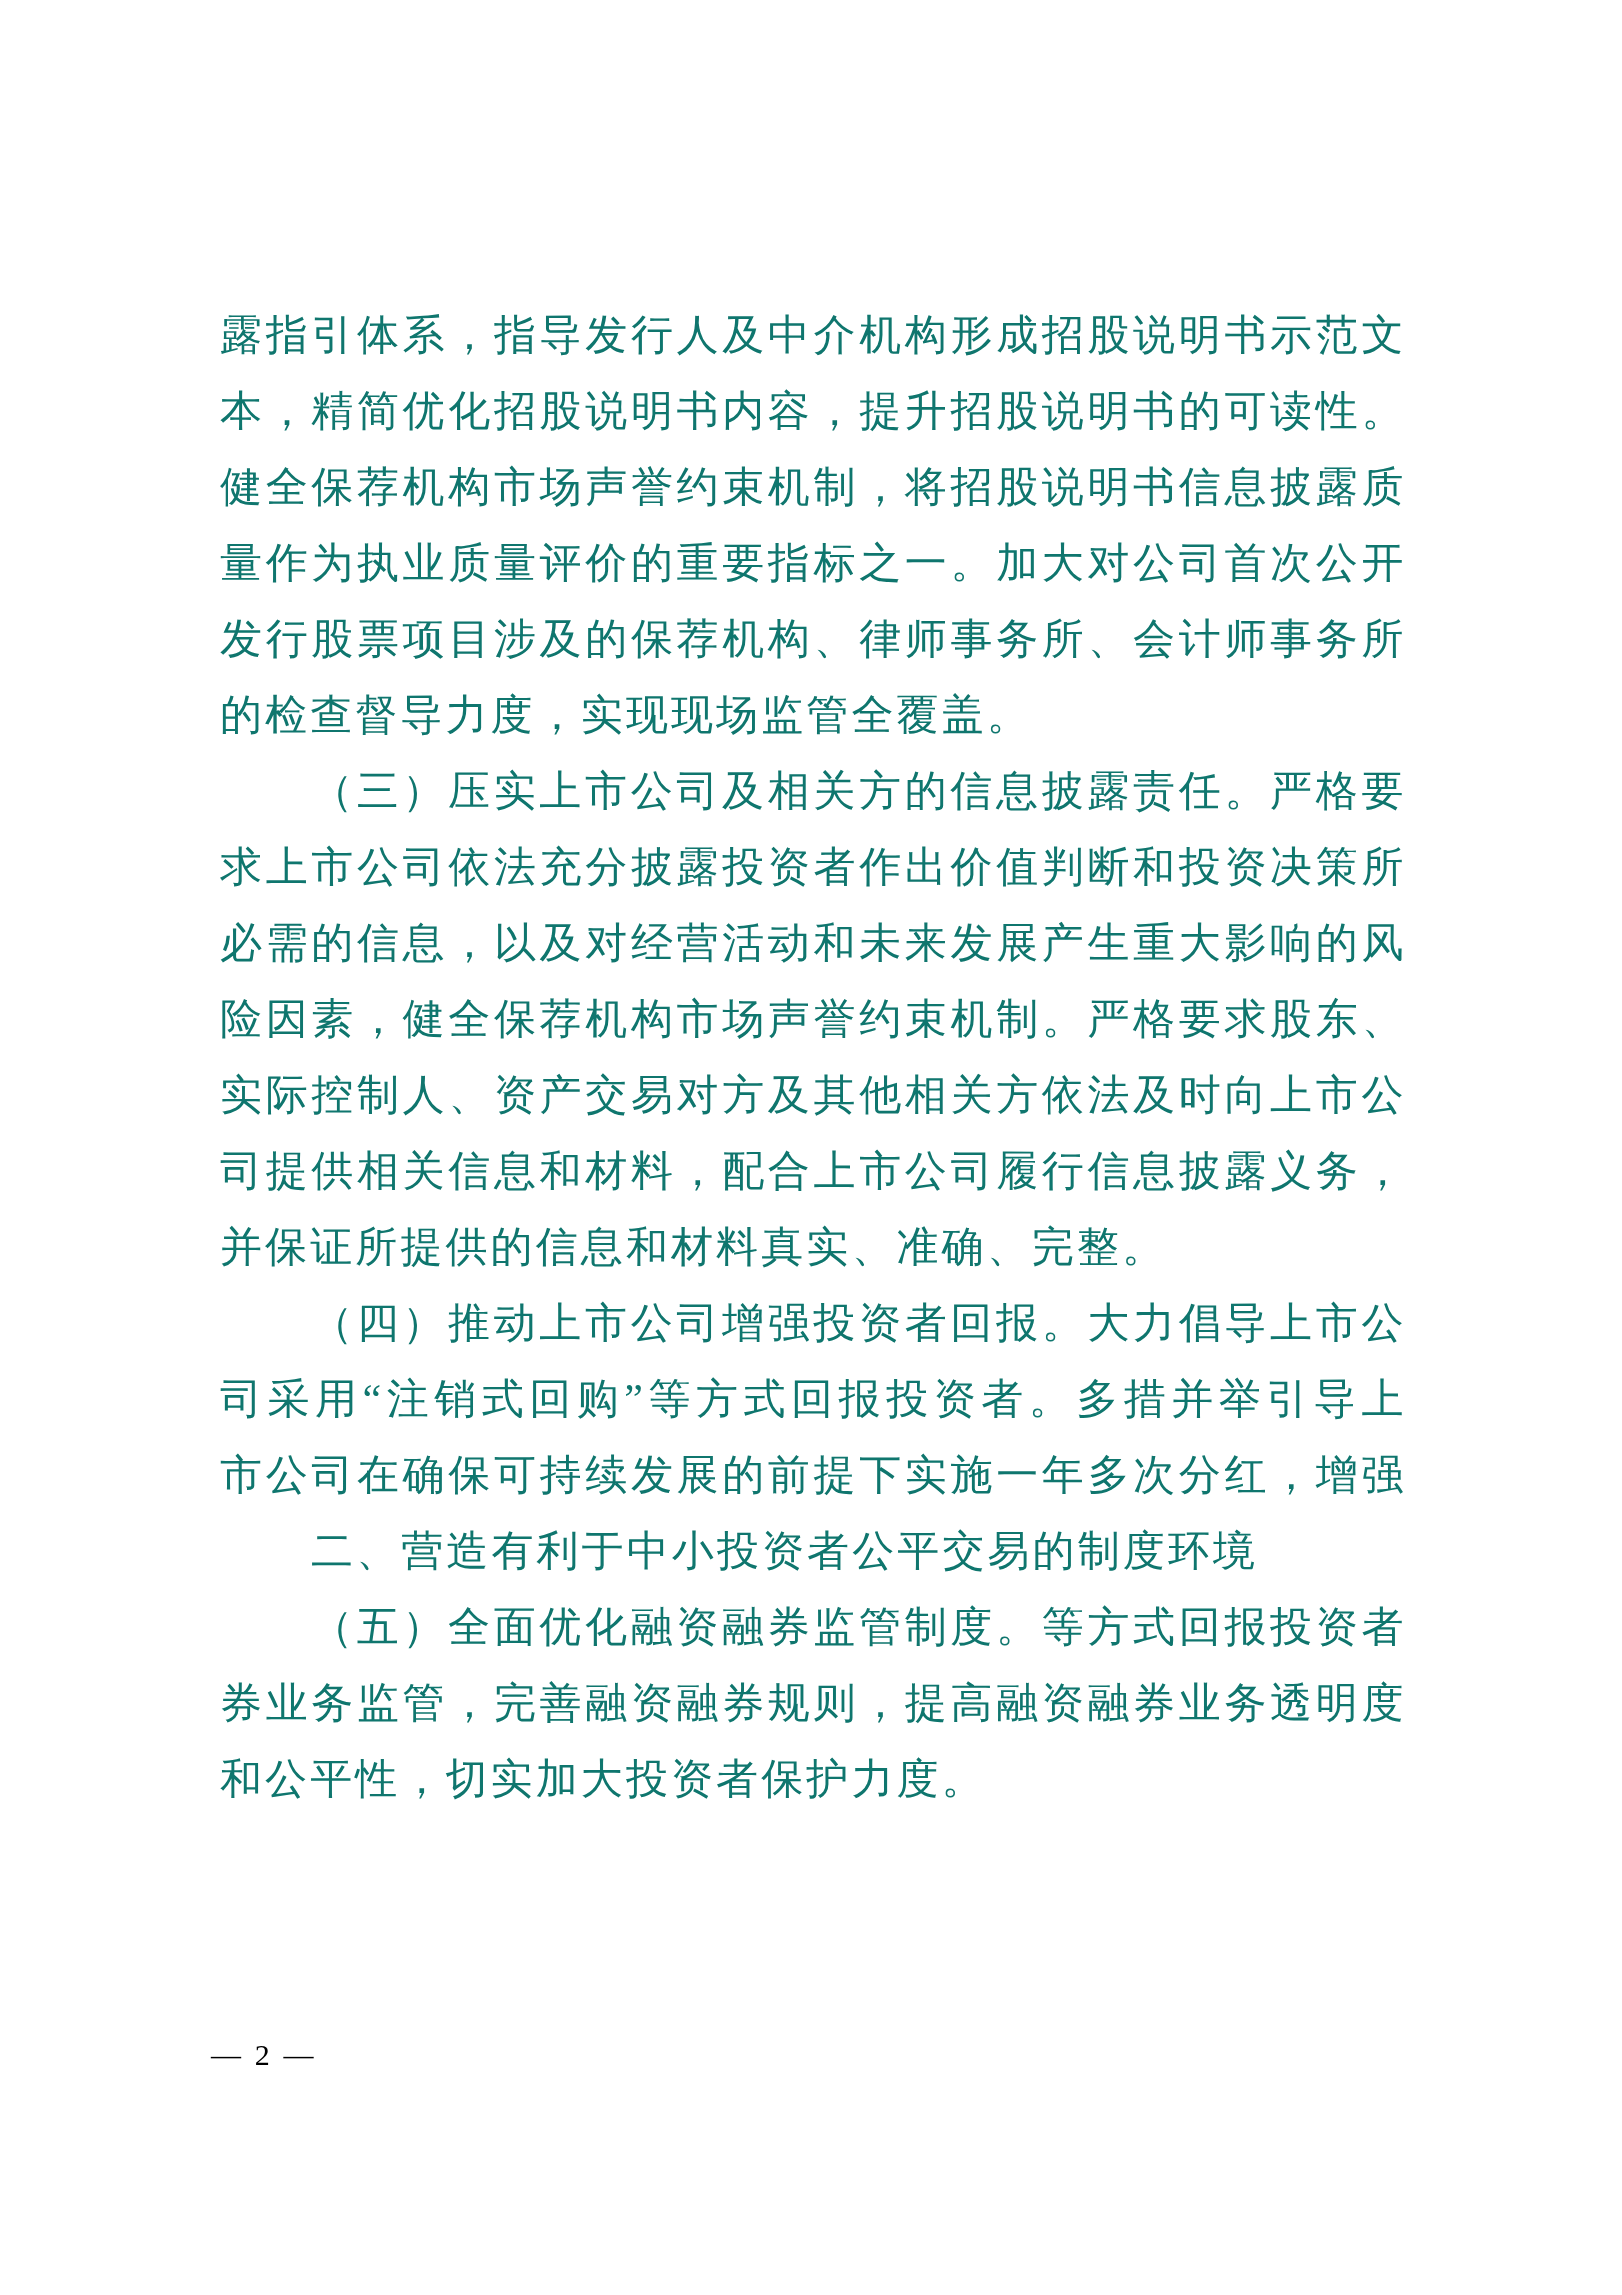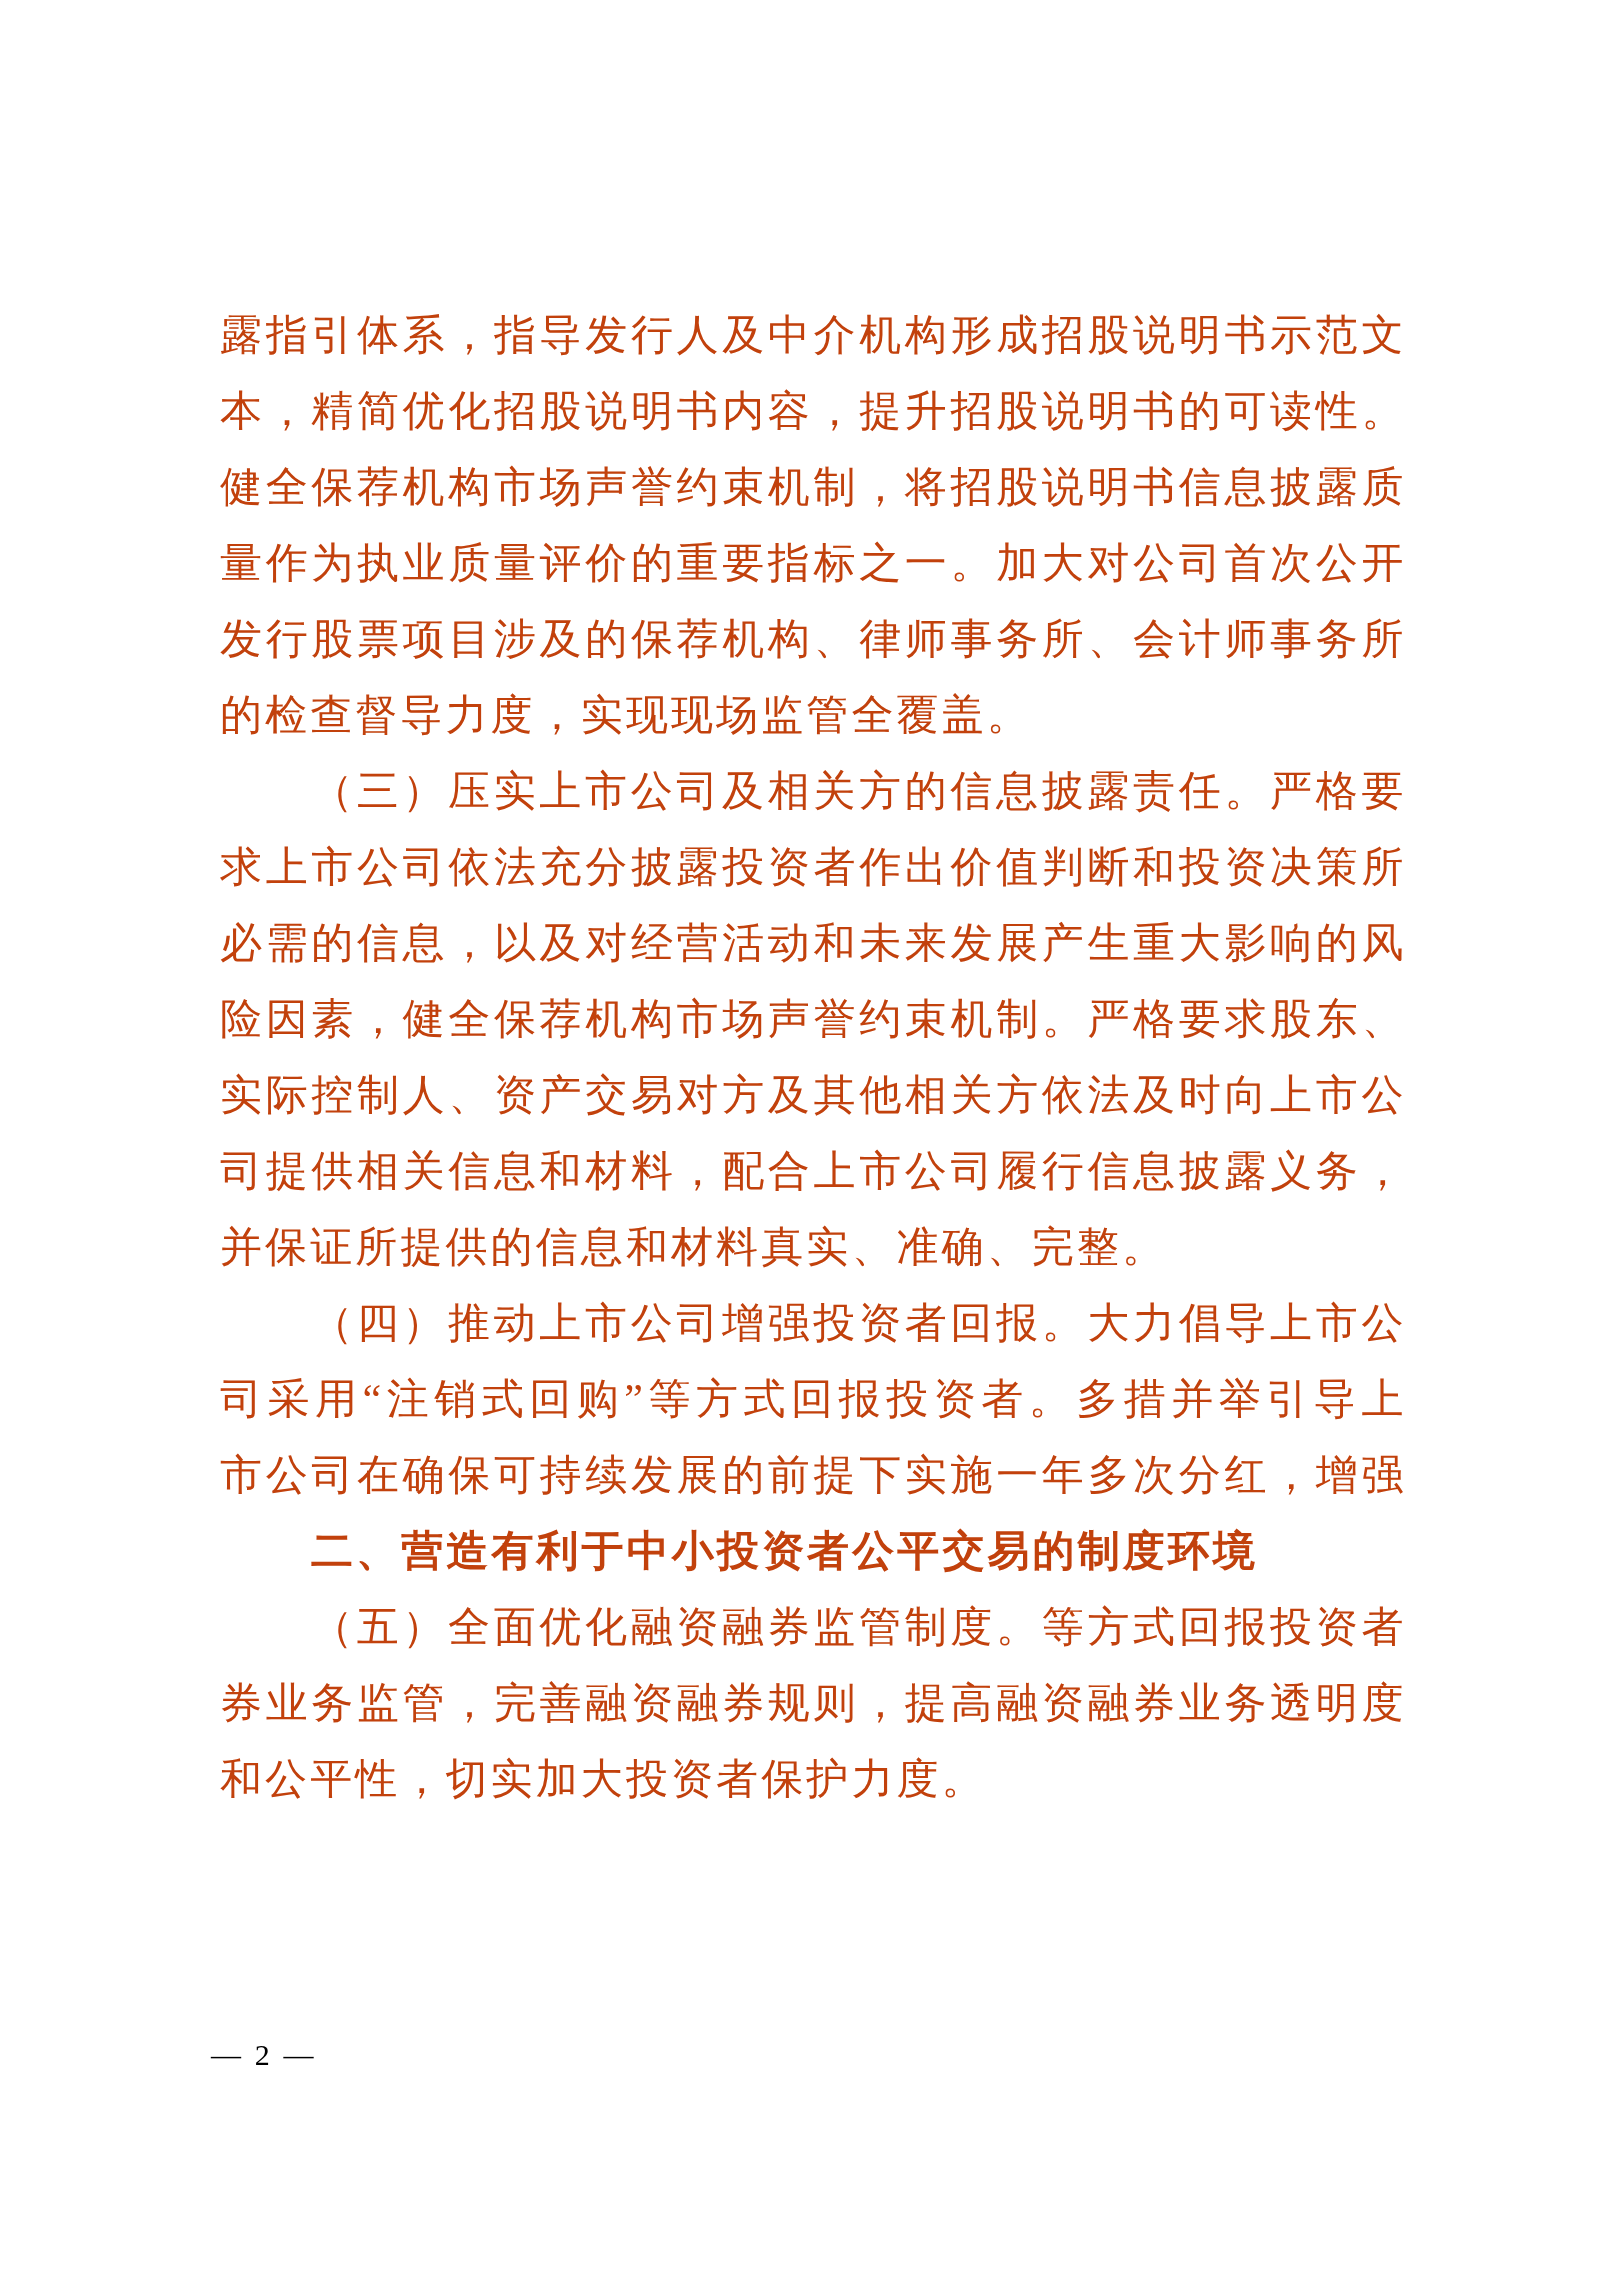--- a/index.html
+++ b/index.html
@@ -28,35 +28,35 @@
     top: 297px;
     width: 1186px;
   }
   .line {
     height: 76px;
     line-height: 76px;
     font-size: 42px;
     letter-spacing: 3.1px;
     white-space: nowrap;
     text-align: left;
-    color: #c2410c;
+    color: #0f766e;
   }
   .line.justify {
     white-space: normal;
     text-align: justify;
     text-align-last: justify;
     letter-spacing: 2.6px;
   }
   .line.indent {
     box-sizing: border-box;
     padding-left: 91px;
   }
   .line.heading {
     font-family: "Liberation Sans", "DejaVu Sans", sans-serif;
-    font-weight: 700;
+    font-weight: 400;
   }
   .footer {
     position: absolute;
     left: 211px;
     top: 2037px;
     font-size: 30px;
     line-height: 36px;
     letter-spacing: 3.1px;
     font-family: "Liberation Serif", "DejaVu Serif", serif;
     color: #000000;

